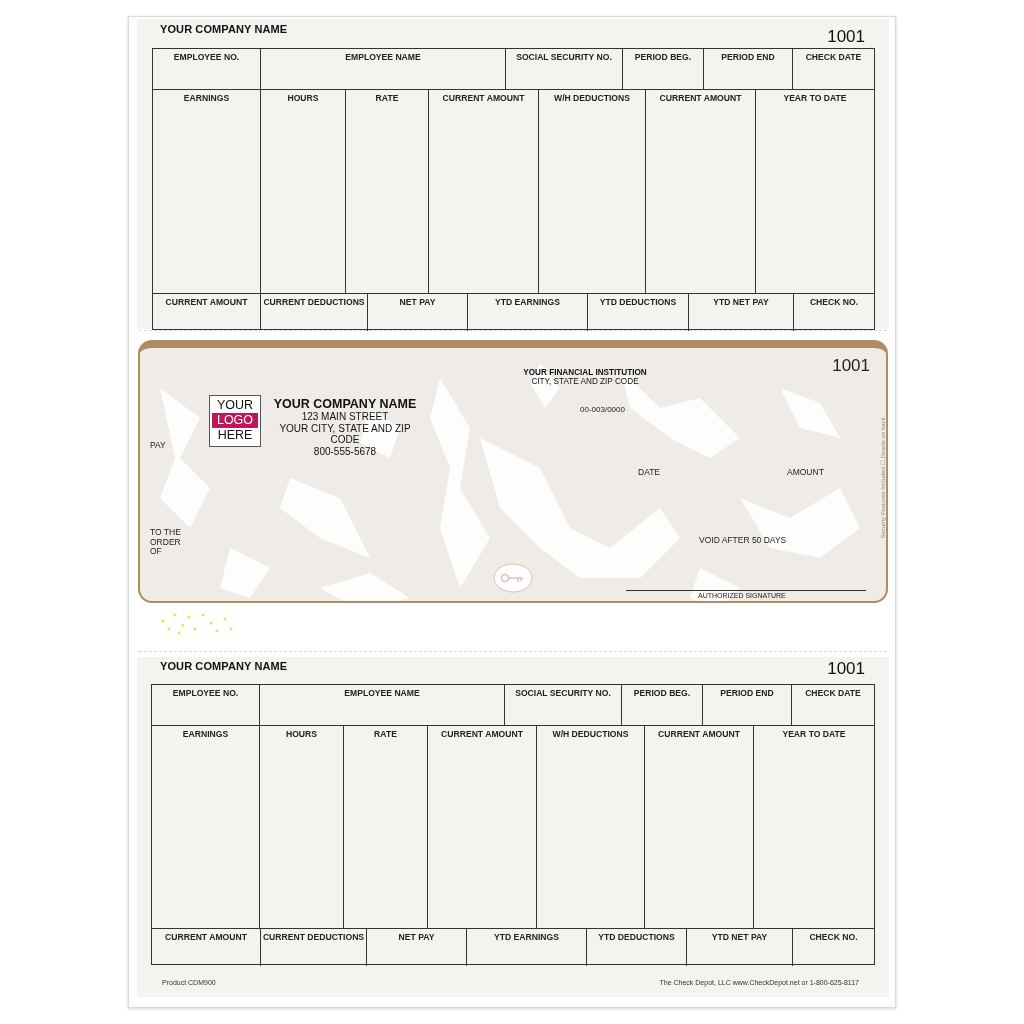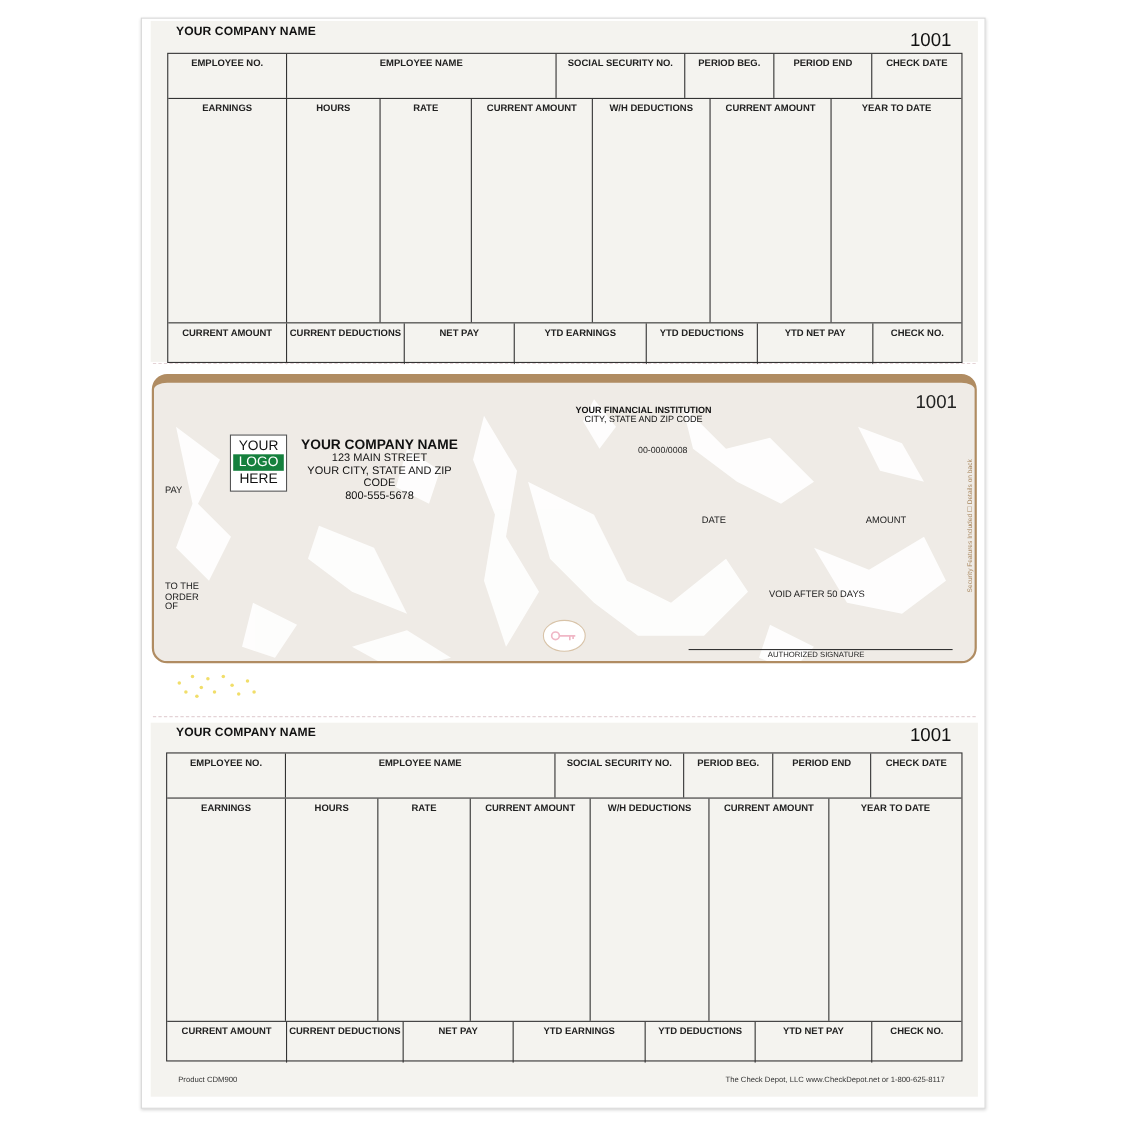--- a/index.html
+++ b/index.html
@@ -28,21 +28,21 @@
   
   .check {
     position: absolute; left: 9px; top: 323px; width: 750px; height: 263px;
     border: 2px solid #b08c62; border-top-width: 8px; border-radius: 14px;
     background: #efebe6; overflow: hidden;
   }
   .marble { position: absolute; inset: 0; }
   .banner { position: absolute; top: -8px; left: 0; right: 0; text-align: center; font-size: 6px; color: #fff; font-weight: bold; letter-spacing: 0.4px; height: 8px; line-height: 8px; }
   .ck-text { position: absolute; font-size: 8.5px; color: #222; }
   .logo-box { position: absolute; left: 69px; top: 47px; width: 52px; height: 52px; border: 1.5px solid #555; background: #fff; text-align: center; font-size: 12.5px; line-height: 15px; padding-top: 2px; }
-  .logo-box .inv { background: #15803d; color: #fff; margin: 0 2px; }
+  .logo-box .inv { background: #be185d; color: #fff; margin: 0 2px; }
   .co-block { position: absolute; left: 125px; top: 49px; width: 160px; text-align: center; }
   .co-block .n { font-weight: bold; font-size: 12.5px; }
   .co-block .l { font-size: 10px; line-height: 11.5px; }
   .bank { position: absolute; left: 375px; top: 20px; width: 140px; text-align: center; }
   .bank .n { font-weight: bold; font-size: 8.2px; }
   .bank .l { font-size: 8.2px; }
   .sigline { position: absolute; left: 486px; top: 242px; width: 240px; border-top: 1.2px solid #333; }
   .sidebar-text { position: absolute; right: -2px; top: 55px; width: 12px; height: 150px; }
   .sidebar-text span { position: absolute; left: 50%; top: 50%; transform: translate(-50%,-50%) rotate(-90deg); font-size: 6px; color: #a8865d; white-space: nowrap; }
 
@@ -123,21 +123,21 @@
       <div class="l">123 MAIN STREET</div>
       <div class="l">YOUR CITY, STATE AND ZIP CODE</div>
       <div class="l">800-555-5678</div>
     </div>
 
     <div class="bank">
       <div class="n">YOUR FINANCIAL INSTITUTION</div>
       <div class="l">CITY, STATE AND ZIP CODE</div>
     </div>
 
-    <div class="ck-text" style="left:440px; top:57px; font-size:8px;">00-000/0008</div>
+    <div class="ck-text" style="left:440px; top:57px; font-size:8px;">00-003/0000</div>
     <div class="ck-text" style="left:10px; top:92px;">PAY</div>
     <div class="ck-text" style="left:498px; top:119px;">DATE</div>
     <div class="ck-text" style="left:647px; top:119px;">AMOUNT</div>
 
     <div class="ck-text" style="left:10px; top:180px; line-height:9.5px;">
       <div>TO THE</div>
       <div>ORDER</div>
       <div>OF</div>
     </div>
 

